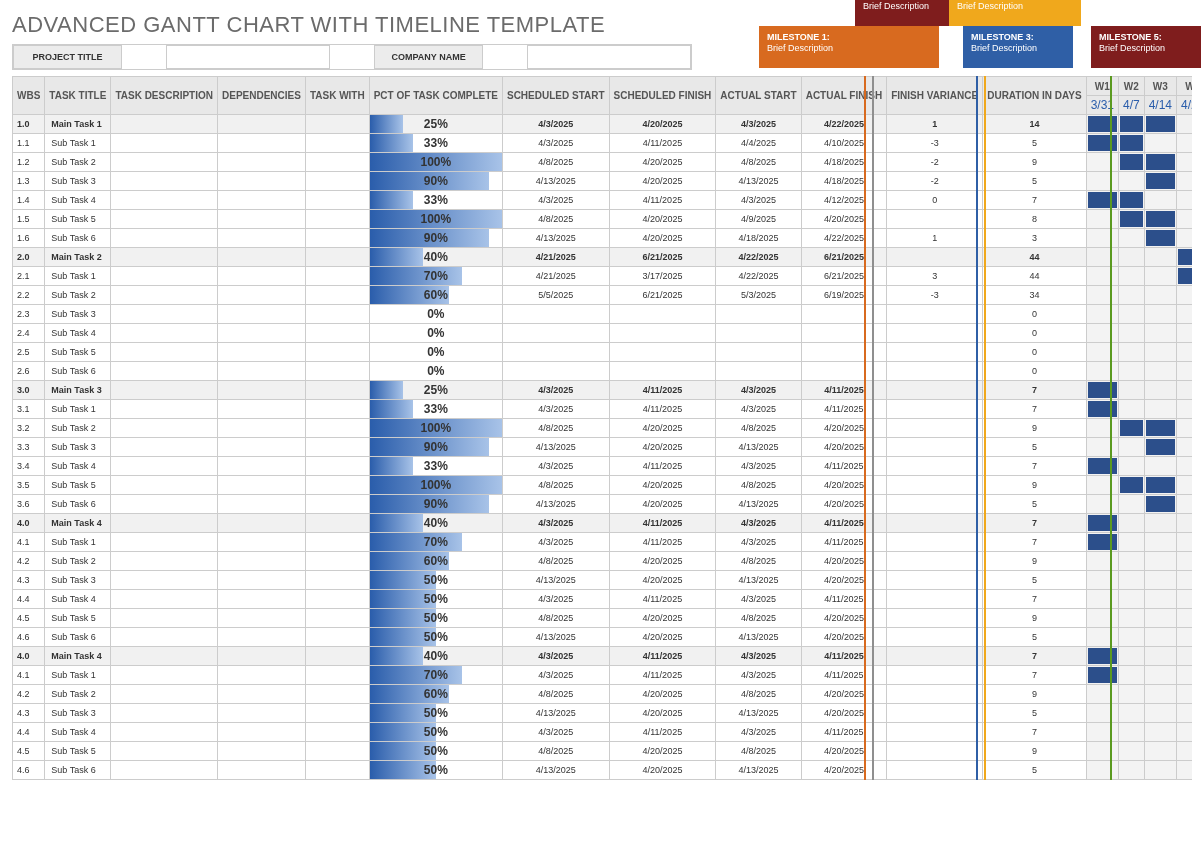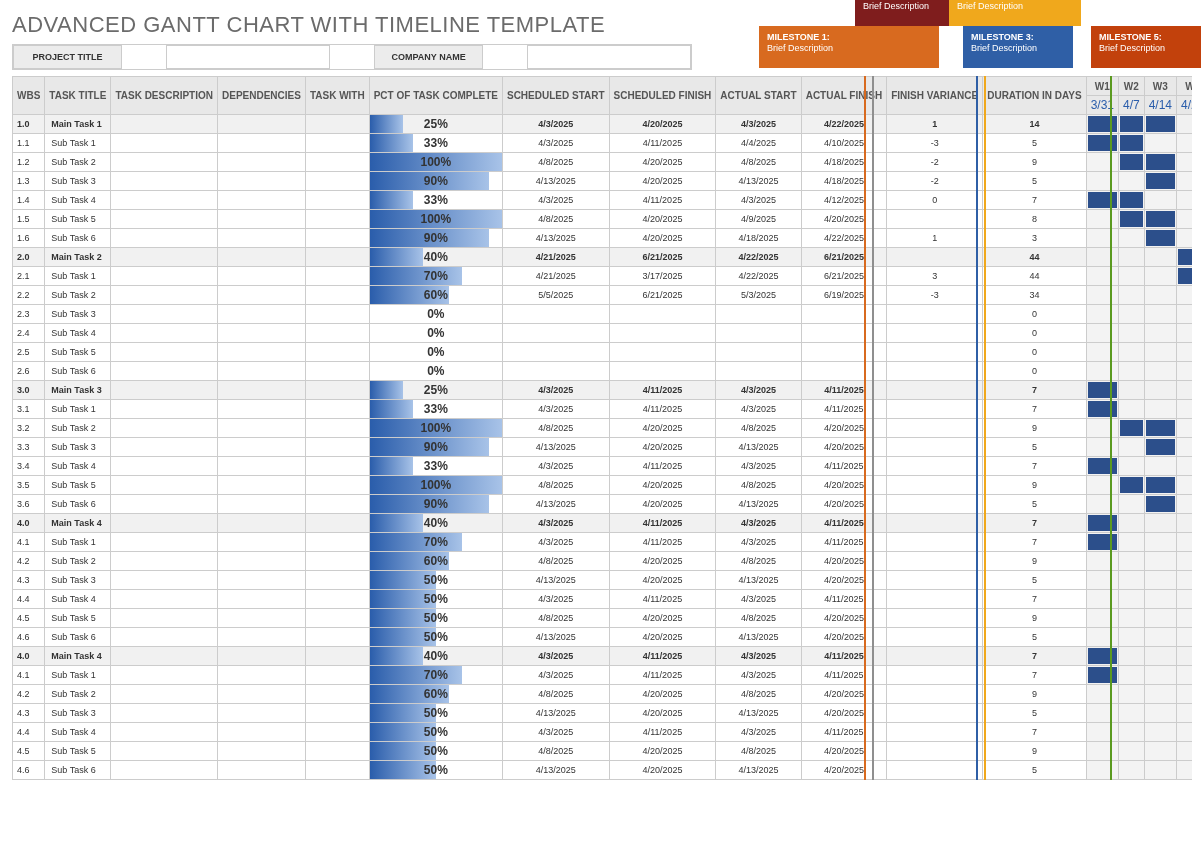--- a/index.html
+++ b/index.html
@@ -75,21 +75,21 @@
       <div>Brief Description</div>
     </div>
     <div class="ms" style="background: rgb(216, 106, 31); left: 0px; top: 42px; width: 180px;">
       <div class="t">MILESTONE 1:</div>
       <div>Brief Description</div>
     </div>
     <div class="ms" style="background: rgb(47, 95, 166); left: 204px; top: 42px; width: 110px;">
       <div class="t">MILESTONE 3:</div>
       <div>Brief Description</div>
     </div>
-    <div class="ms" style="background: #c2410c; left: 332px; top: 42px; width: 110px;">
+    <div class="ms" style="background: #7f1d1d; left: 332px; top: 42px; width: 110px;">
       <div class="t">MILESTONE 5:</div>
       <div>Brief Description</div>
     </div>
   </div>
 
 <div class="table-wrap">
   <table id="gantt">
     <colgroup id="cg">
         <col class="c-wbs">
         <col class="c-title">

